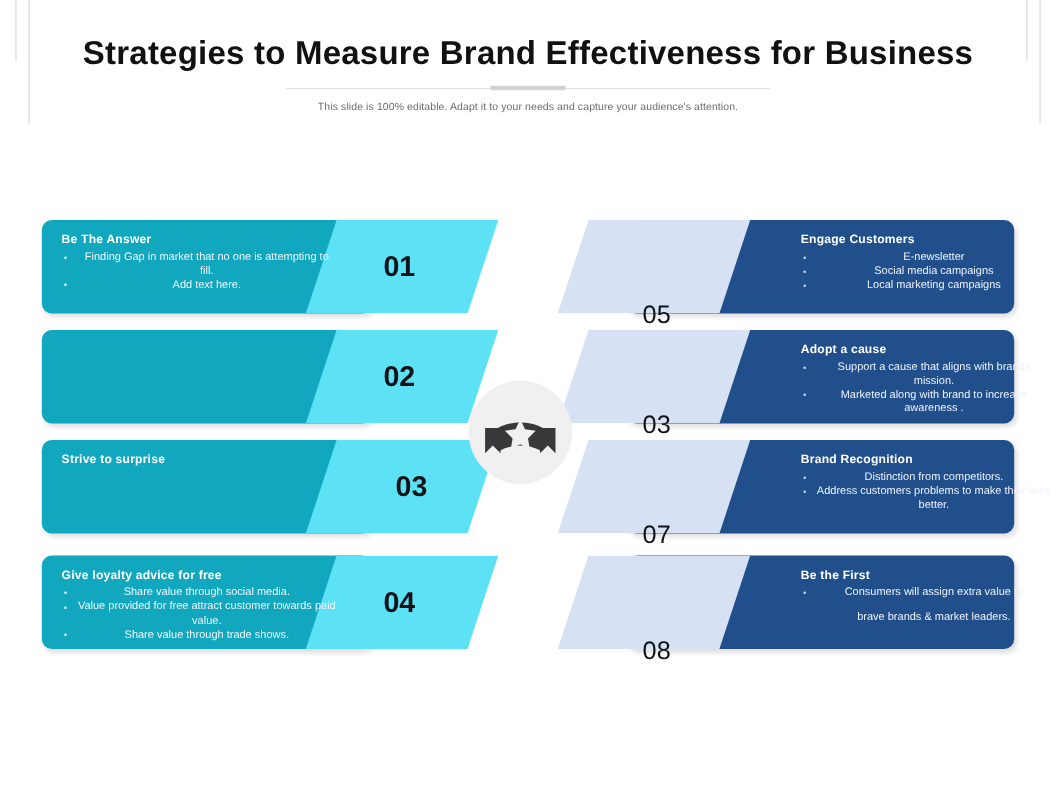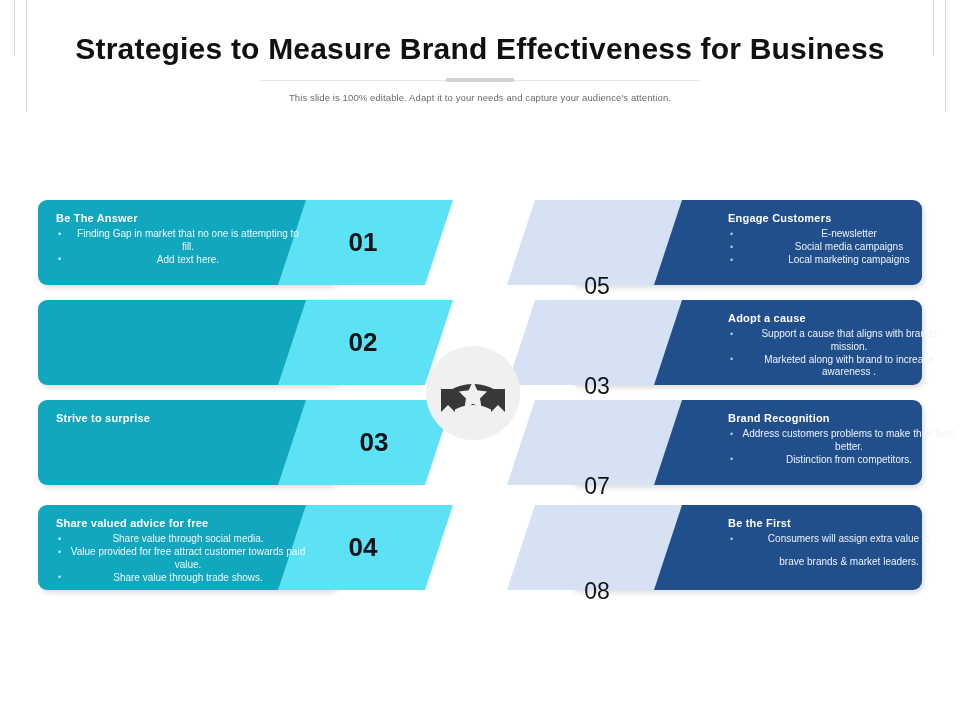--- a/index.html
+++ b/index.html
@@ -255,21 +255,21 @@
         <div class="num" style="left: 301px; width: 70px; text-align: center;">03</div>
         <div class="content">
           <div class="card-title">Strive to surprise</div>
         </div>
       </div>
       <div class="card left" style="top: 505px;">
         <div class="body"></div>
         <div class="chev" style="left: 240px; width: 175px; clip-path: polygon(28px 0px, 175px 0px, 147px 100%, 0px 100%);"></div>
         <div class="num" style="left: 290px; width: 70px;">04</div>
         <div class="content">
-          <div class="card-title">Share valued advice for free</div>
+          <div class="card-title">Give loyalty advice for free</div>
           <ul class="bullets">
             <li>Share value through social media.</li>
             <li>Value provided for free attract customer towards paid value.</li>
             <li>Share value through trade shows.</li>
           </ul>
         </div>
       </div>
     </div>
   <div id="right-column">
       <div class="card right" style="top: 200px;">
@@ -297,22 +297,22 @@
           </ul>
         </div>
       </div>
       <div class="card right" style="top: 400px;">
         <div class="body"></div>
         <div class="chev" style="left: -63px; width: 175px; clip-path: polygon(28px 0px, 175px 0px, 147px 100%, 0px 100%);"></div>
         <div class="num" style="left: -8px; width: 70px;">07</div>
         <div class="content">
           <div class="card-title">Brand Recognition</div>
           <ul class="bullets">
+            <li>Distinction from competitors.</li>
             <li>Address customers problems to make their lives better.</li>
-            <li>Distinction from competitors.</li>
           </ul>
         </div>
       </div>
       <div class="card right" style="top: 505px;">
         <div class="body"></div>
         <div class="chev" style="left: -63px; width: 175px; clip-path: polygon(28px 0px, 175px 0px, 147px 100%, 0px 100%);"></div>
         <div class="num" style="left: -8px; width: 70px;">08</div>
         <div class="content">
           <div class="card-title">Be the First</div>
           <ul class="bullets">

